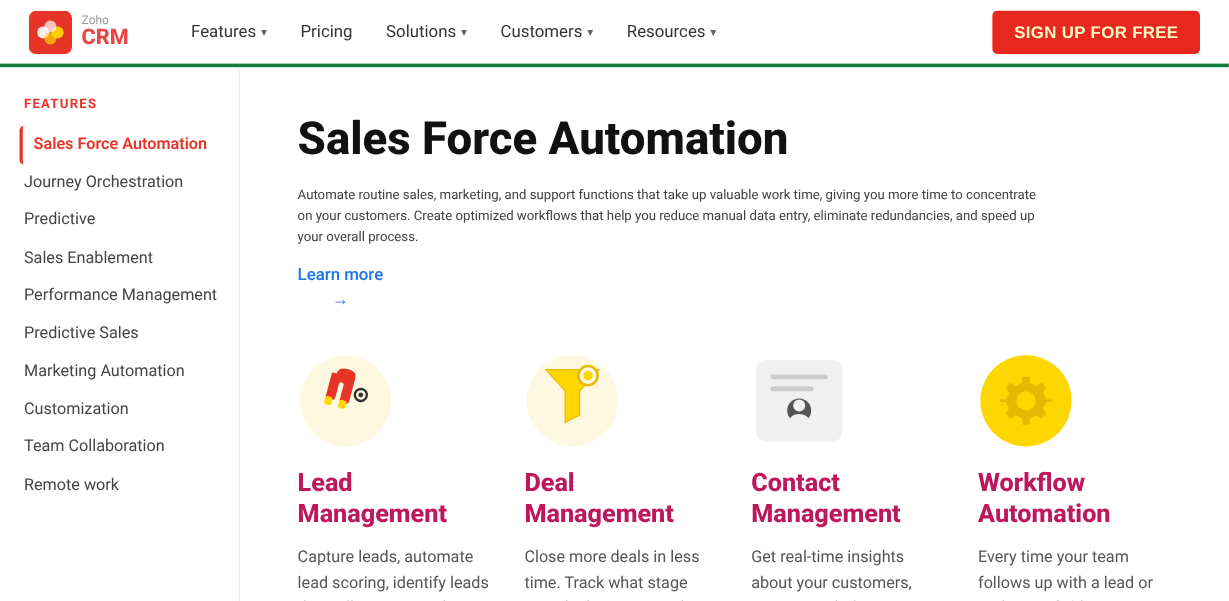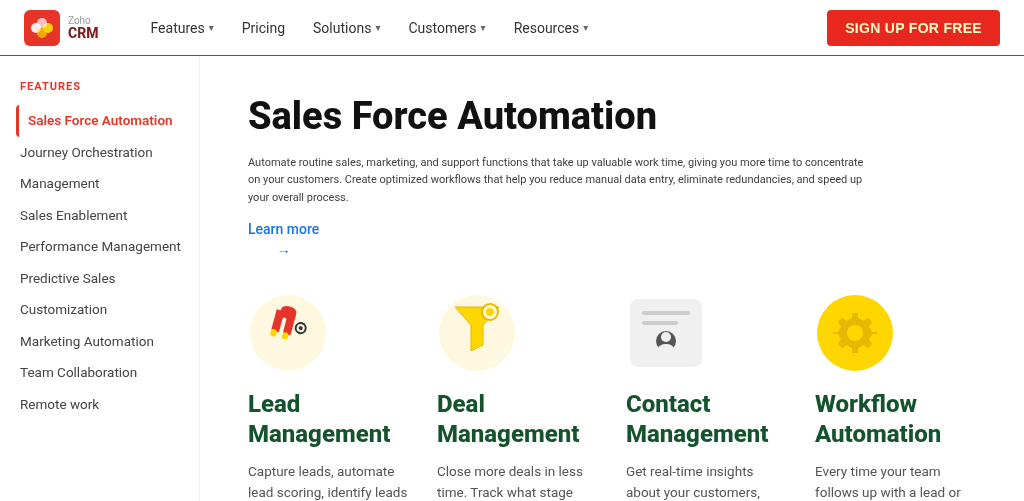--- a/index.html
+++ b/index.html
@@ -1,21 +1,21 @@
 <!DOCTYPE html>
 <html><head>
   <meta charset="utf-8">
   <style>
     * { margin: 0; padding: 0; box-sizing: border-box; }
     body { font-family: -apple-system, BlinkMacSystemFont, 'Segoe UI', Roboto, sans-serif; font-size: 14px; color: #333; background: #fff; overflow-x: hidden; }
 
     
     .navbar {
       display: flex; align-items: center; height: 56px;
-      border-bottom: 1px solid #15803d;
+      border-bottom: 3px solid #15803d;
       padding: 0 24px; position: fixed; top: 0; left: 0; right: 0;
       background: #fff; z-index: 100;
     }
     .nav-logo { display: flex; align-items: center; gap: 8px; margin-right: 40px; text-decoration: none; }
     .logo-icon { width: 36px; height: 36px; }
     .nav-links { display: flex; align-items: center; gap: 4px; flex: 1; }
     .nav-link {
       padding: 8px 12px; font-size: 14px; color: #333; cursor: pointer;
       display: flex; align-items: center; gap: 4px; border-radius: 4px;
       white-space: nowrap;
@@ -75,41 +75,41 @@
     
     .cards-grid {
       display: grid; grid-template-columns: repeat(4, 1fr); gap: 28px;
     }
     .card { display: flex; flex-direction: column; }
     .card-icon {
       width: 80px; height: 80px; margin-bottom: 16px;
       display: flex; align-items: center; justify-content: center;
     }
     .card-title {
-      font-size: 24px; font-weight: 800; color: #14532d; margin-bottom: 12px; line-height: 1.25;
+      font-size: 21px; font-weight: 800; color: #be185d; margin-bottom: 12px; line-height: 1.25;
     }
     .card-desc {
       font-size: 13.5px; color: #555; line-height: 1.6; flex: 1; margin-bottom: 14px;
     }
   </style>
 </head>
 <body>
 
 <nav class="navbar">
   <a class="nav-logo" href="#">
     <svg class="logo-icon" viewBox="0 0 36 36" width="36" height="36">
       <rect width="36" height="36" rx="6" fill="#e63528"></rect>
       <ellipse cx="12" cy="18" rx="5" ry="5" fill="#fff" opacity="0.9"></ellipse>
       <ellipse cx="24" cy="18" rx="5" ry="5" fill="#ffd700" opacity="0.95"></ellipse>
       <ellipse cx="18" cy="13" rx="5" ry="5" fill="#fff" opacity="0.7"></ellipse>
       <ellipse cx="18" cy="23" rx="5" ry="5" fill="#ffd700" opacity="0.7"></ellipse>
     </svg>
     <div>
       <div style="font-size:10px;color:#999;">Zoho</div>
-      <div style="font-size:14px;font-weight:800;color:#7f1d1d;line-height:1;text-align:center;">CRM</div>
+      <div style="font-size:18px;font-weight:800;color:#ef4444;line-height:1;text-align:center;">CRM</div>
     </div>
   </a>
 
   <div class="nav-links">
     <div class="nav-link">
       <span>Features</span>
       <span class="chevron">▾</span>
     </div>
     <div class="nav-link">
       <span>Pricing</span>
@@ -131,26 +131,26 @@
   <button class="nav-cta">SIGN UP FOR FREE</button>
 </nav>
 
 <div class="main-wrapper">
 
   <aside class="sidebar">
     <div class="sidebar-section-label">FEATURES</div>
 
     <div class="sidebar-item active">Sales Force Automation</div>
     <div class="sidebar-item">Journey Orchestration</div>
-    <div class="sidebar-item">Management</div>
+    <div class="sidebar-item">Predictive</div>
     <div class="sidebar-item">Sales Enablement</div>
     <div class="sidebar-item">Performance Management</div>
     <div class="sidebar-item">Predictive Sales</div>
+    <div class="sidebar-item">Marketing Automation</div>
     <div class="sidebar-item">Customization</div>
-    <div class="sidebar-item">Marketing Automation</div>
     <div class="sidebar-item">Team Collaboration</div>
     <div class="sidebar-item">Remote work</div>
 
   </aside>
 
   <main class="content">
     <h1 class="page-title">Sales Force Automation</h1>
     <p class="page-desc">Automate routine sales, marketing, and support functions that take up valuable work time, giving you more time to concentrate on your customers. Create optimized workflows that help you reduce manual data entry, eliminate redundancies, and speed up your overall process.</p>
     <a class="learn-more-link">
       <span>Learn more</span>

